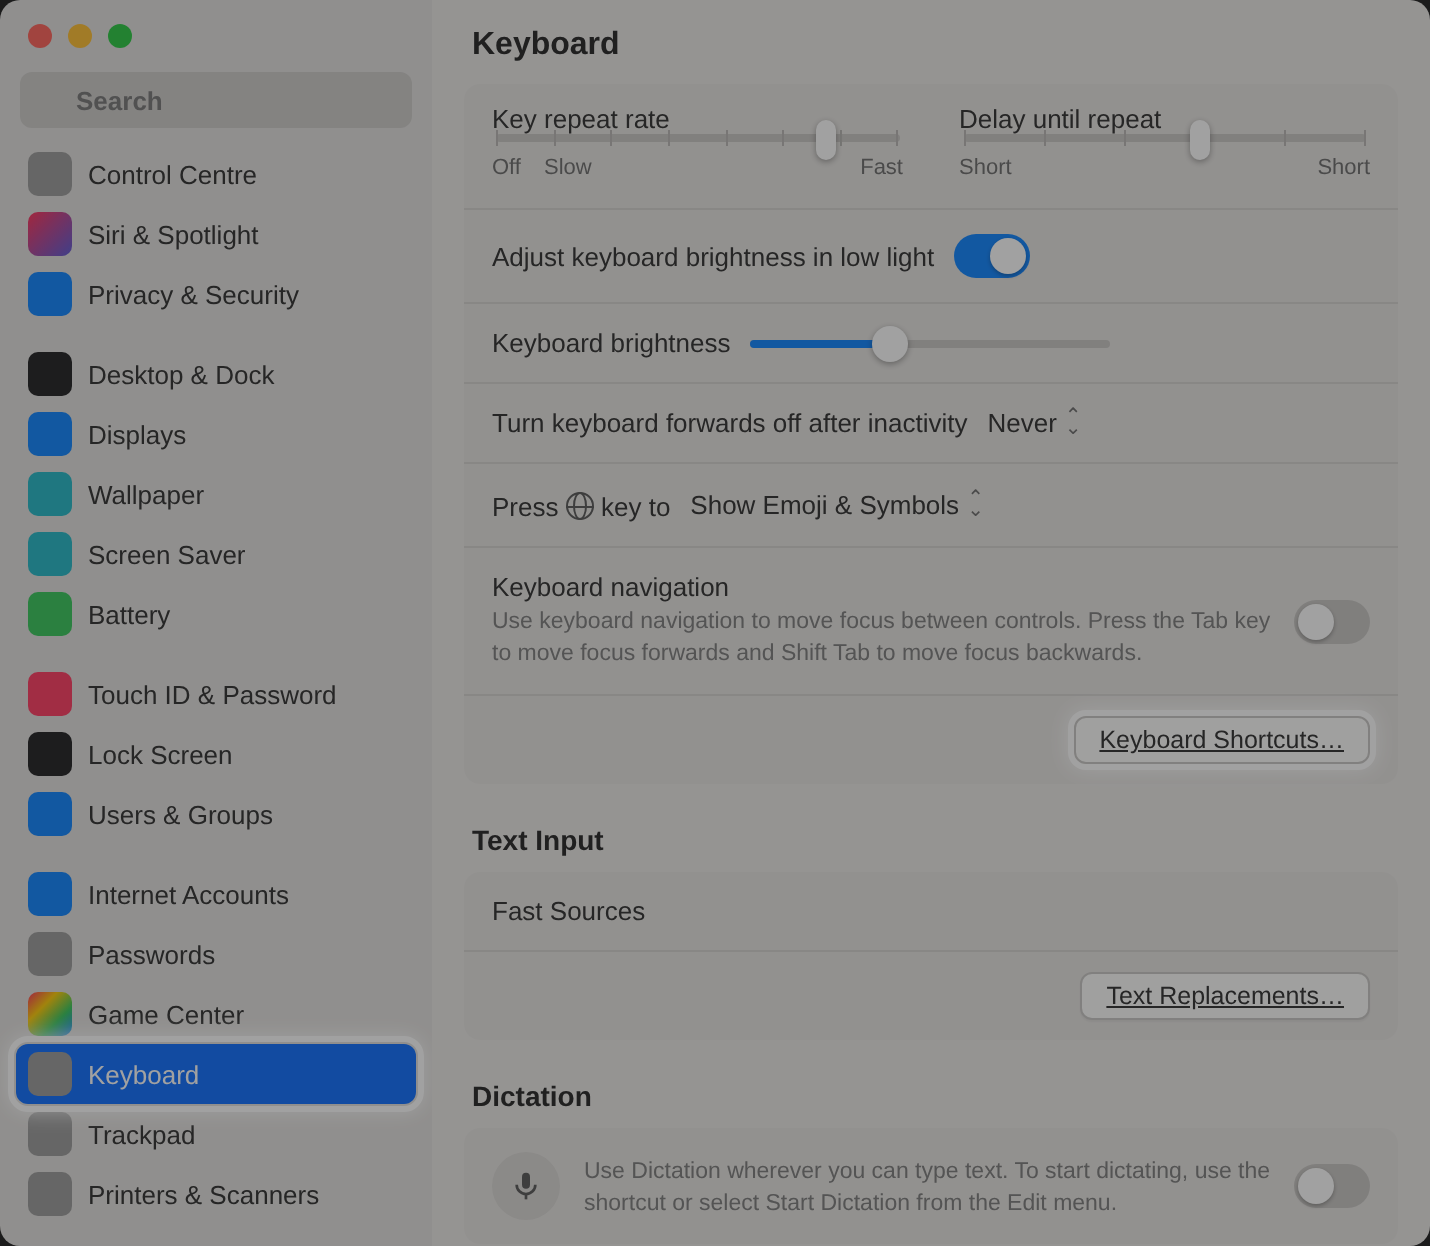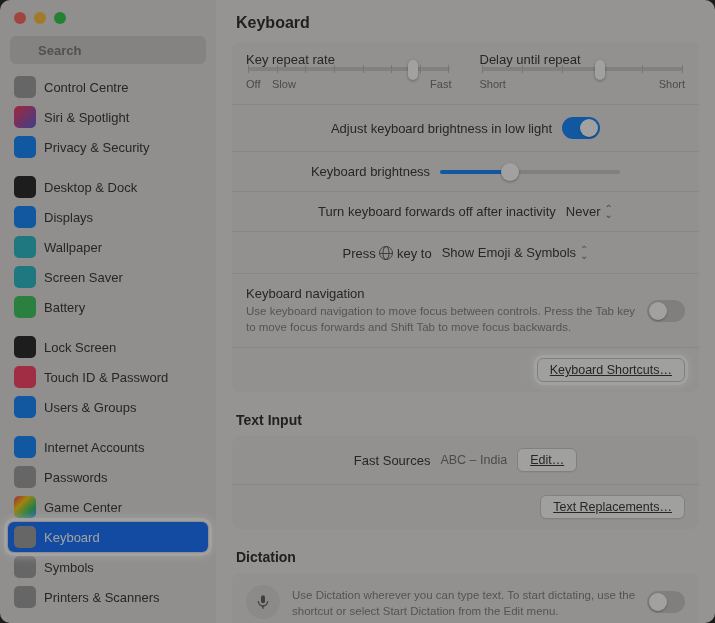--- a/index.html
+++ b/index.html
@@ -30,21 +30,21 @@
 .card .row:last-child { border-bottom: none; }
 .sliders { padding: 10px 14px 4px 14px; }
 .sllabel { font-size: 13px; color: #2b2b2b; }
 .twocol { display: flex; gap: 28px; }
 .col { flex: 1; }
 .track { height: 4px; background: #c8c6c3; border-radius: 2px; position: relative; margin: 0 2px; }
 .ticks { position: absolute; inset: 0; display: flex; justify-content: space-between; }
 .tick { width: 1px; height: 8px; background: #b8b6b3; margin-top: -2px; }
 .knob { position: absolute; top: -7px; width: 10px; height: 20px; background: #fff; border-radius: 5px; box-shadow: 0 1px 3px rgba(0,0,0,0.35); transform: translateX(-50%); }
 .ends { display: flex; justify-content: space-between; font-size: 11px; color: #6a6a6a; margin-top: 7px; }
-.rline { display: flex; align-items: center; justify-content: center; gap: 10px; }
+.rline { display: flex; align-items: center; justify-content: flex-start; gap: 10px; }
 .rlabel { font-size: 13px; color: #2b2b2b; }
 .rsub { font-size: 11.5px; color: #7a7a7a; margin-top: 3px; line-height: 1.35; max-width: 400px; }
 .toggle { width: 38px; height: 22px; border-radius: 11px; position: relative; flex-shrink: 0; }
 .toggle .knb { position: absolute; width: 18px; height: 18px; background: #fff; border-radius: 50%; top: 2px; box-shadow: 0 1px 2px rgba(0,0,0,0.3); }
 .toggle.on { background: #0a82ff; }
 .toggle.on .knb { right: 2px; }
 .toggle.off { background: #c7c5c2; }
 .toggle.off .knb { left: 2px; }
 .bslider { width: 180px; height: 4px; background: #c8c6c3; border-radius: 2px; position: relative; }
 .bslider .fill { position: absolute; left: 0; top: 0; bottom: 0; background: #0a82ff; border-radius: 2px; }
@@ -115,28 +115,28 @@
             <span class="ico" style="background: rgb(31, 183, 199);"></span>
             <span>Screen Saver</span>
           </div>
           <div class="item">
             <span class="ico" style="background: rgb(52, 199, 89);"></span>
             <span>Battery</span>
           </div>
         </div>
         <div class="group">
           <div class="item">
+            <span class="ico" style="background: rgb(255, 55, 95);"></span>
+            <span>Touch ID &amp; Password</span>
+          </div>
+          <div class="item">
             <span class="ico" style="background: rgb(28, 28, 30);"></span>
             <span>Lock Screen</span>
           </div>
           <div class="item">
-            <span class="ico" style="background: rgb(255, 55, 95);"></span>
-            <span>Touch ID &amp; Password</span>
-          </div>
-          <div class="item">
             <span class="ico" style="background: rgb(10, 130, 255);"></span>
             <span>Users &amp; Groups</span>
           </div>
         </div>
         <div class="group">
           <div class="item">
             <span class="ico" style="background: rgb(10, 130, 255);"></span>
             <span>Internet Accounts</span>
           </div>
           <div class="item">
@@ -147,21 +147,21 @@
             <span class="ico" style="background: linear-gradient(135deg, rgb(255, 45, 85), rgb(255, 204, 0), rgb(52, 199, 89), rgb(10, 130, 255));"></span>
             <span>Game Center</span>
           </div>
           <div class="item selected">
             <span class="ico" style="background: rgb(154, 154, 154);"></span>
             <span>Keyboard</span>
             <span class="halo"></span>
           </div>
           <div class="item">
             <span class="ico" style="background: rgb(154, 154, 154);"></span>
-            <span>Symbols</span>
+            <span>Trackpad</span>
           </div>
           <div class="item">
             <span class="ico" style="background: rgb(154, 154, 154);"></span>
             <span>Printers &amp; Scanners</span>
           </div>
         </div>
       </nav>
   </aside>
 
   <main class="main">
@@ -262,24 +262,20 @@
 
         <div class="right">
           <button class="btn halo-b">Keyboard Shortcuts…</button>
         </div>
       </div>
 
       <div class="sectitle">Text Input</div>
       <div class="card">
         <div class="row rline">
           <div class="rlabel">Fast Sources</div>
-          <div style="display:flex;align-items:center;gap:10px">
-            <span style="font-size:12.5px;color:#6a6a6a">ABC – India</span>
-            <button class="btn">Edit…</button>
-          </div>
         </div>
         <div class="right">
           <button class="btn">Text Replacements…</button>
         </div>
       </div>
 
       <div class="sectitle">Dictation</div>
       <div class="card">
         <div class="row rline">
           <div style="display:flex;gap:12px;align-items:flex-start">

